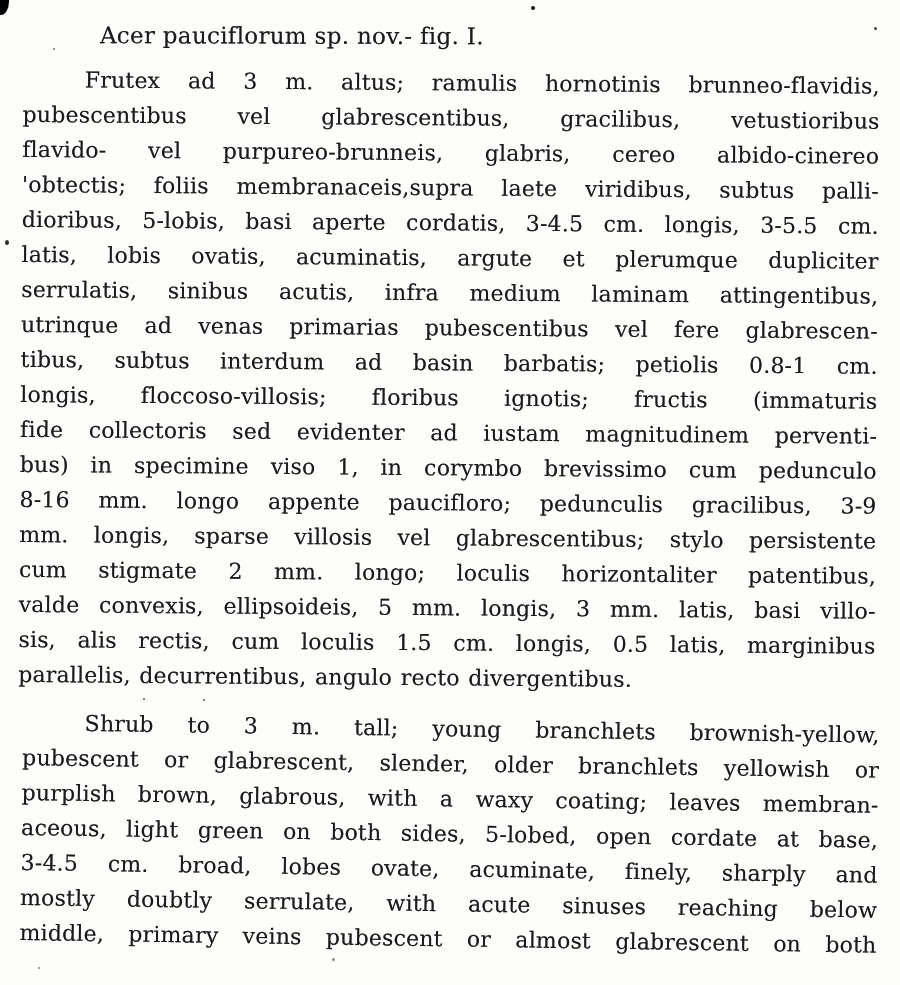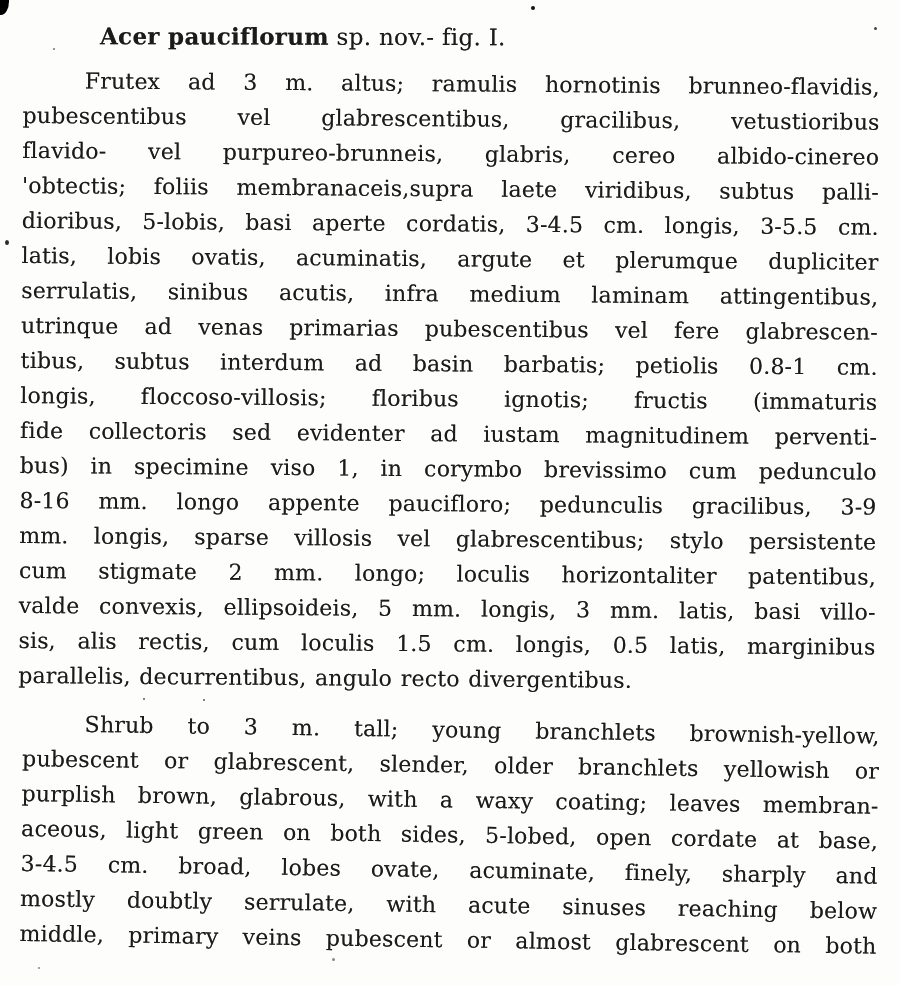--- a/index.html
+++ b/index.html
@@ -22,21 +22,21 @@
   .heading {
     font-size:23px;
     line-height:35px;
     text-indent:77px;
     letter-spacing:0.3px;
     transform:rotate(0.15deg);
     transform-origin:0 0;
     text-shadow:0 0 0.5px rgba(20,20,20,0.55);
     white-space:nowrap;
   }
-  .heading .species { font-weight:bold;text-align:center; }
+  .heading .species { font-weight:normal;text-align:center; }
   .para { margin:0; }
   .para-latin {
     margin-top:9px;
     transform:rotate(0.45deg);
     transform-origin:0 0;
   }
   .para-english {
     margin-top:13px;
     transform:rotate(0.85deg);
     transform-origin:0 0;

